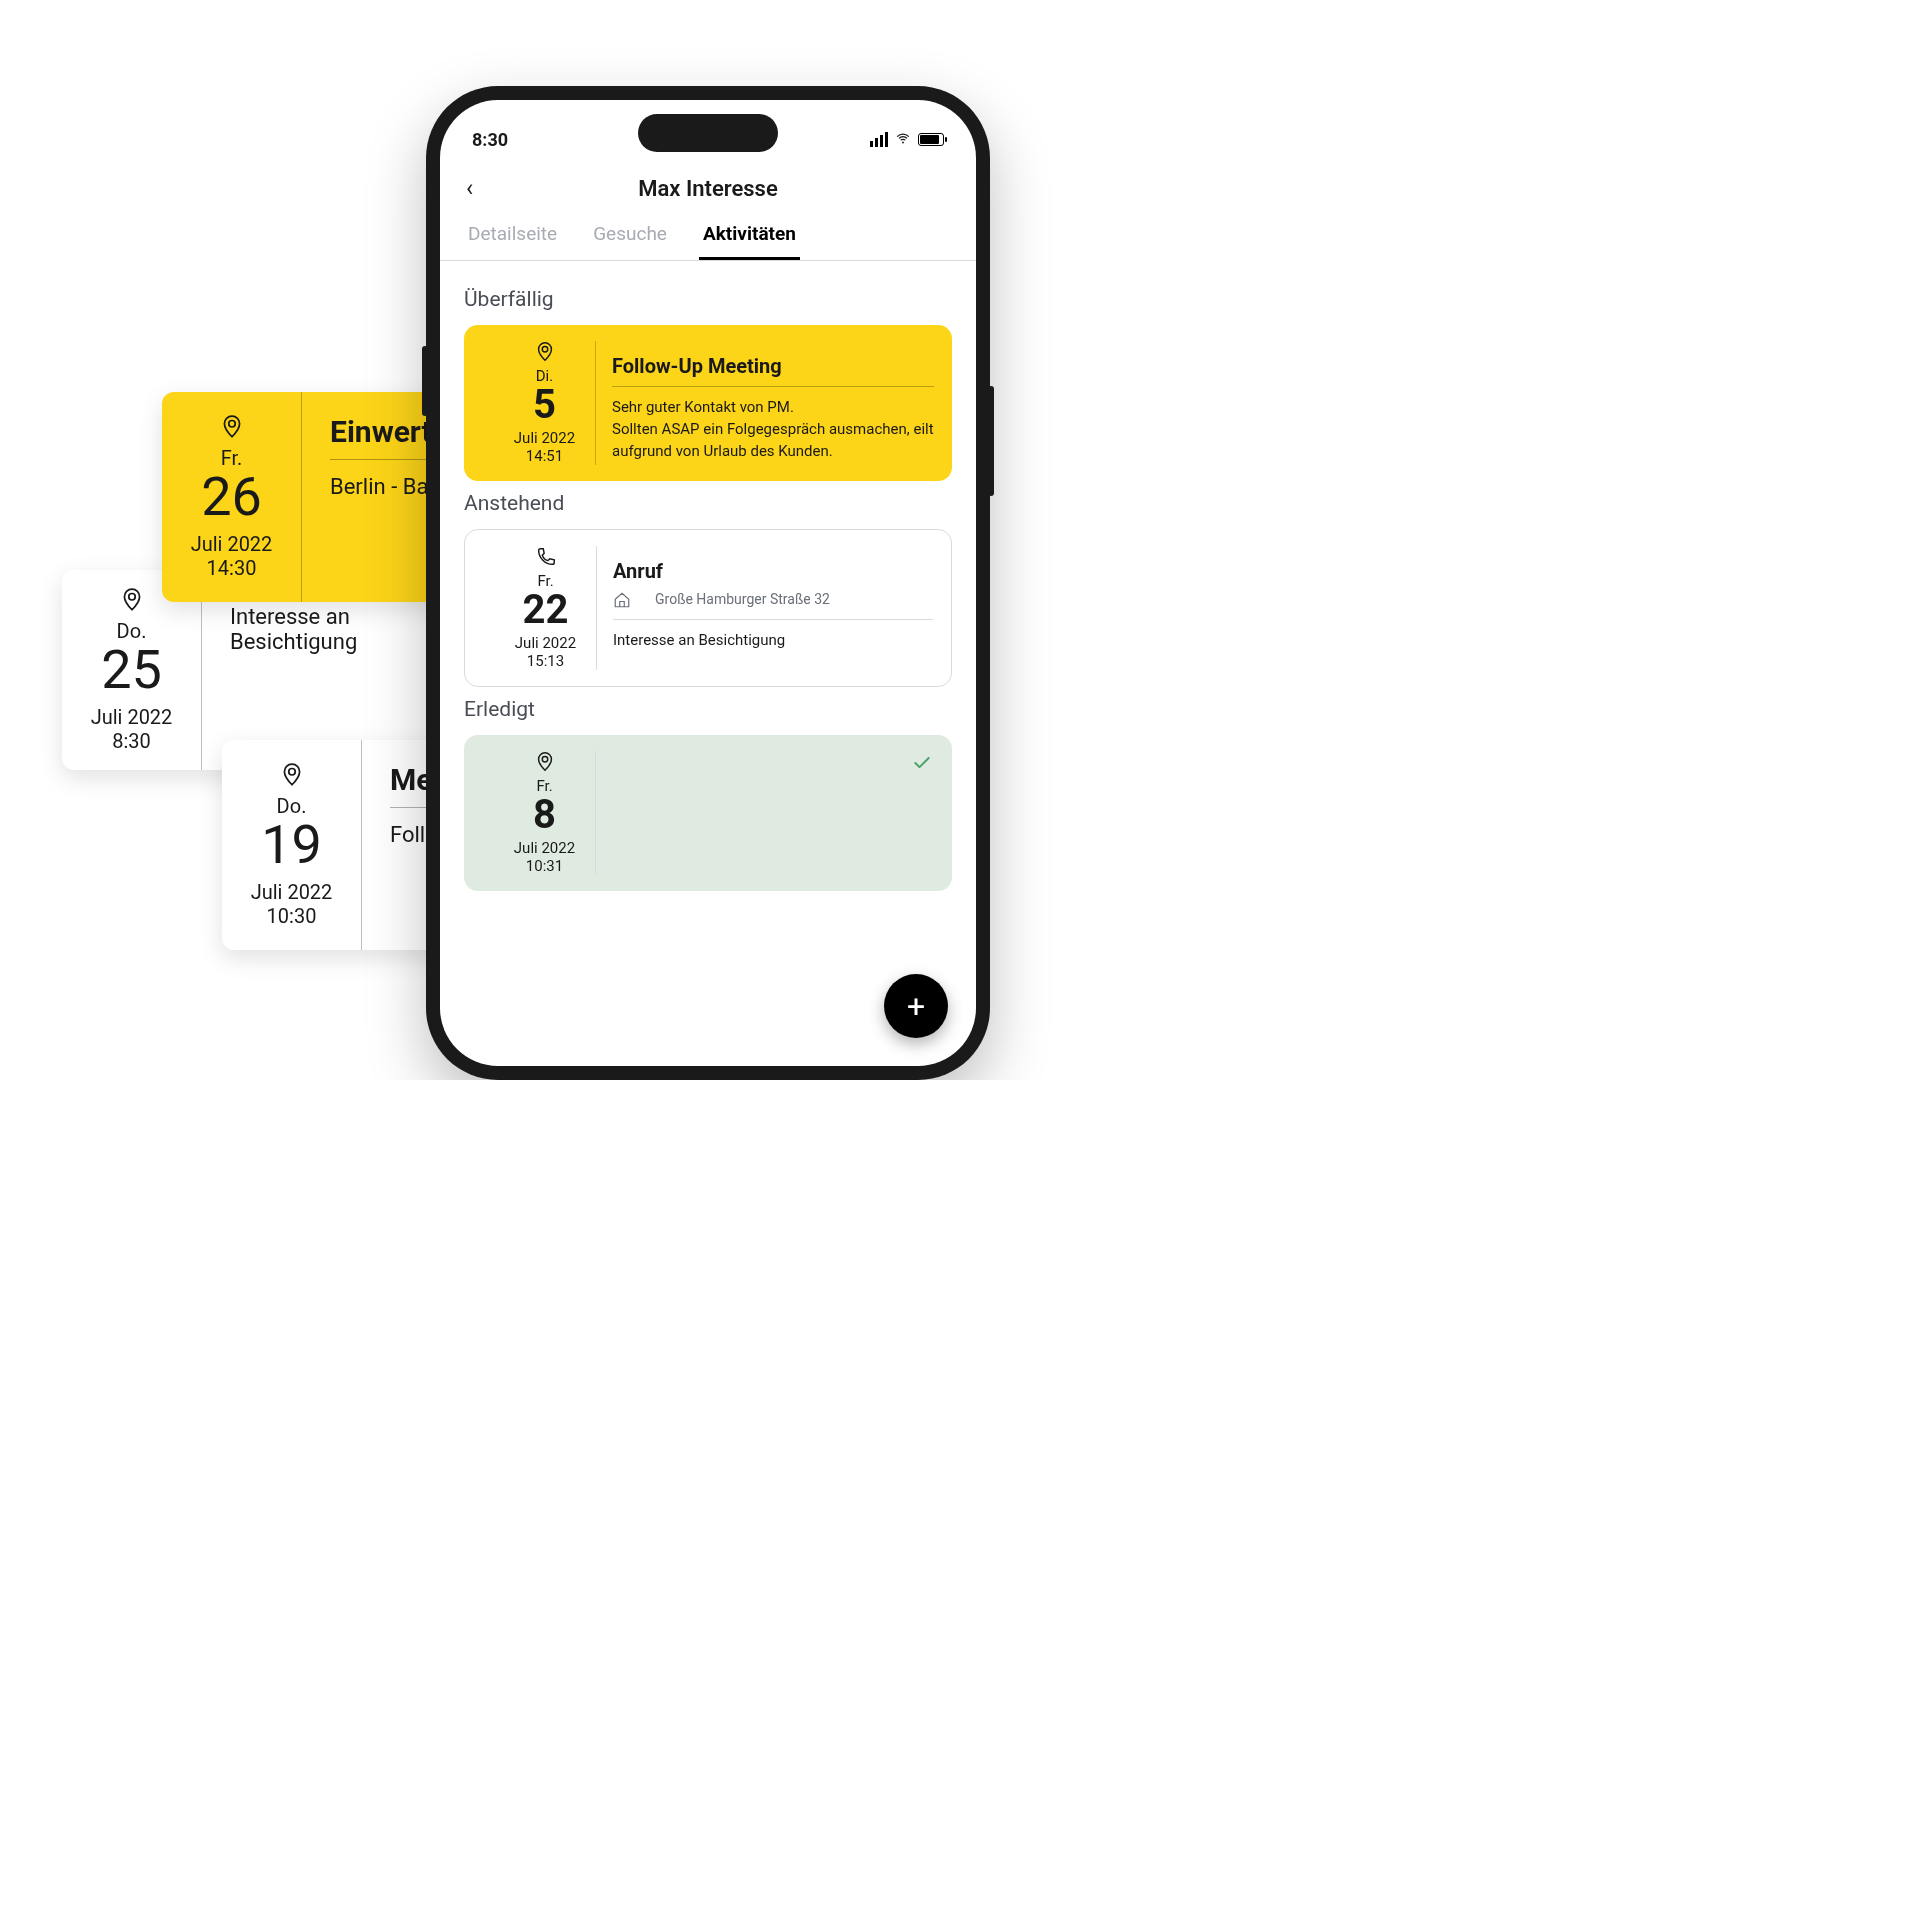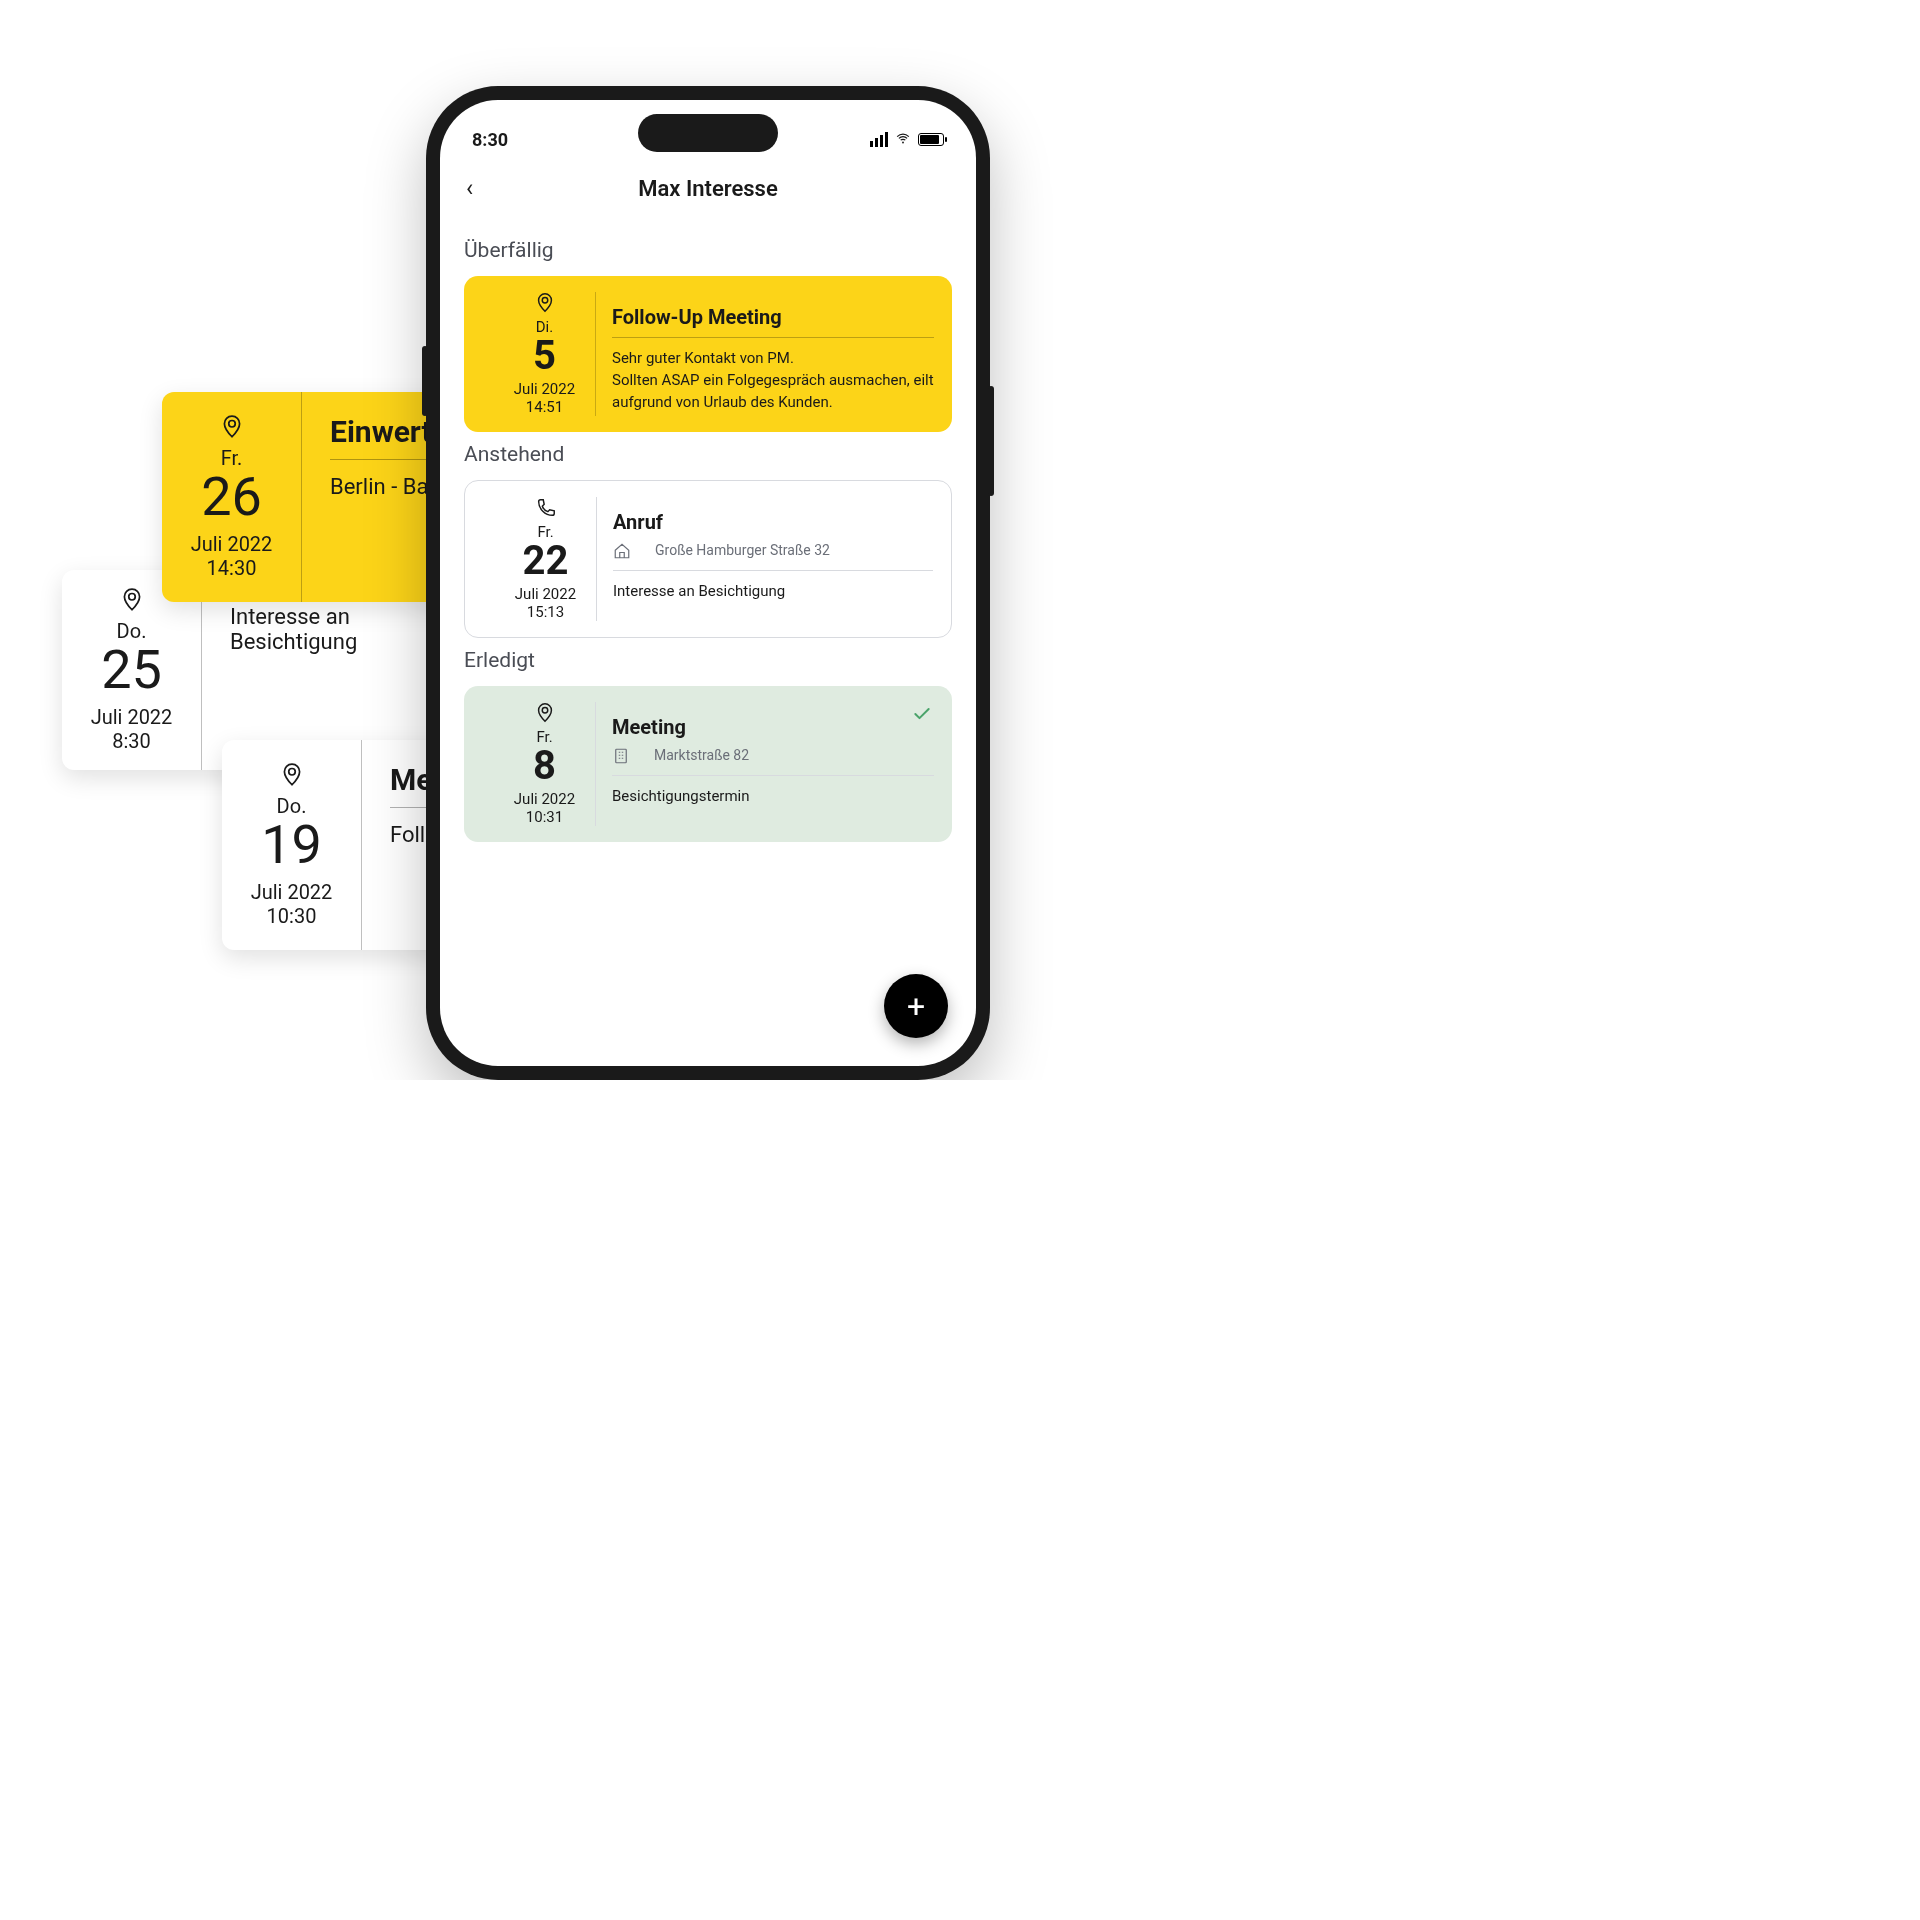--- a/index.html
+++ b/index.html
@@ -249,20 +249,25 @@
             <i></i>
           </span>
       </div>
     </div>
 
     <div class="header">
       <span class="back">‹</span>
       <span class="title">Max Interesse</span>
     </div>
 
+    <div class="tabs">
+      <div class="tab">Detailseite</div>
+      <div class="tab">Gesuche</div>
+      <div class="tab active">Aktivitäten</div>
+    </div>
 
     <div class="content">
 
       <div class="sec-title">Überfällig</div>
       <div class="card yellow">
         <div class="c-date">
           <span class="svg ico">
               <svg width="22" height="22" viewBox="0 0 24 24">
                 <use href="#i-pin"></use>
               </svg>
@@ -319,33 +324,20 @@
           <span class="svg ico">
               <svg width="22" height="22" viewBox="0 0 24 24">
                 <use href="#i-pin"></use>
               </svg>
             </span>
           <span class="dow">Fr.</span>
           <span class="day">8</span>
           <span class="my">Juli 2022</span>
           <span class="tm">10:31</span>
         </div>
-        <div class="c-main">
-          <p class="c-title">Meeting</p>
-          <div class="c-addr">
-            <span class="svg">
-                <svg width="18" height="18" viewBox="0 0 24 24">
-                  <use href="#i-building"></use>
-                </svg>
-              </span>
-            <span>Marktstraße 82</span>
-          </div>
-          <hr class="c-hr">
-          <div class="c-body">Besichtigungstermin</div>
-        </div>
       </div>
 
     </div>
 
     <div class="fab">
       <span>+</span>
     </div>
 
   </div>
 </div>

